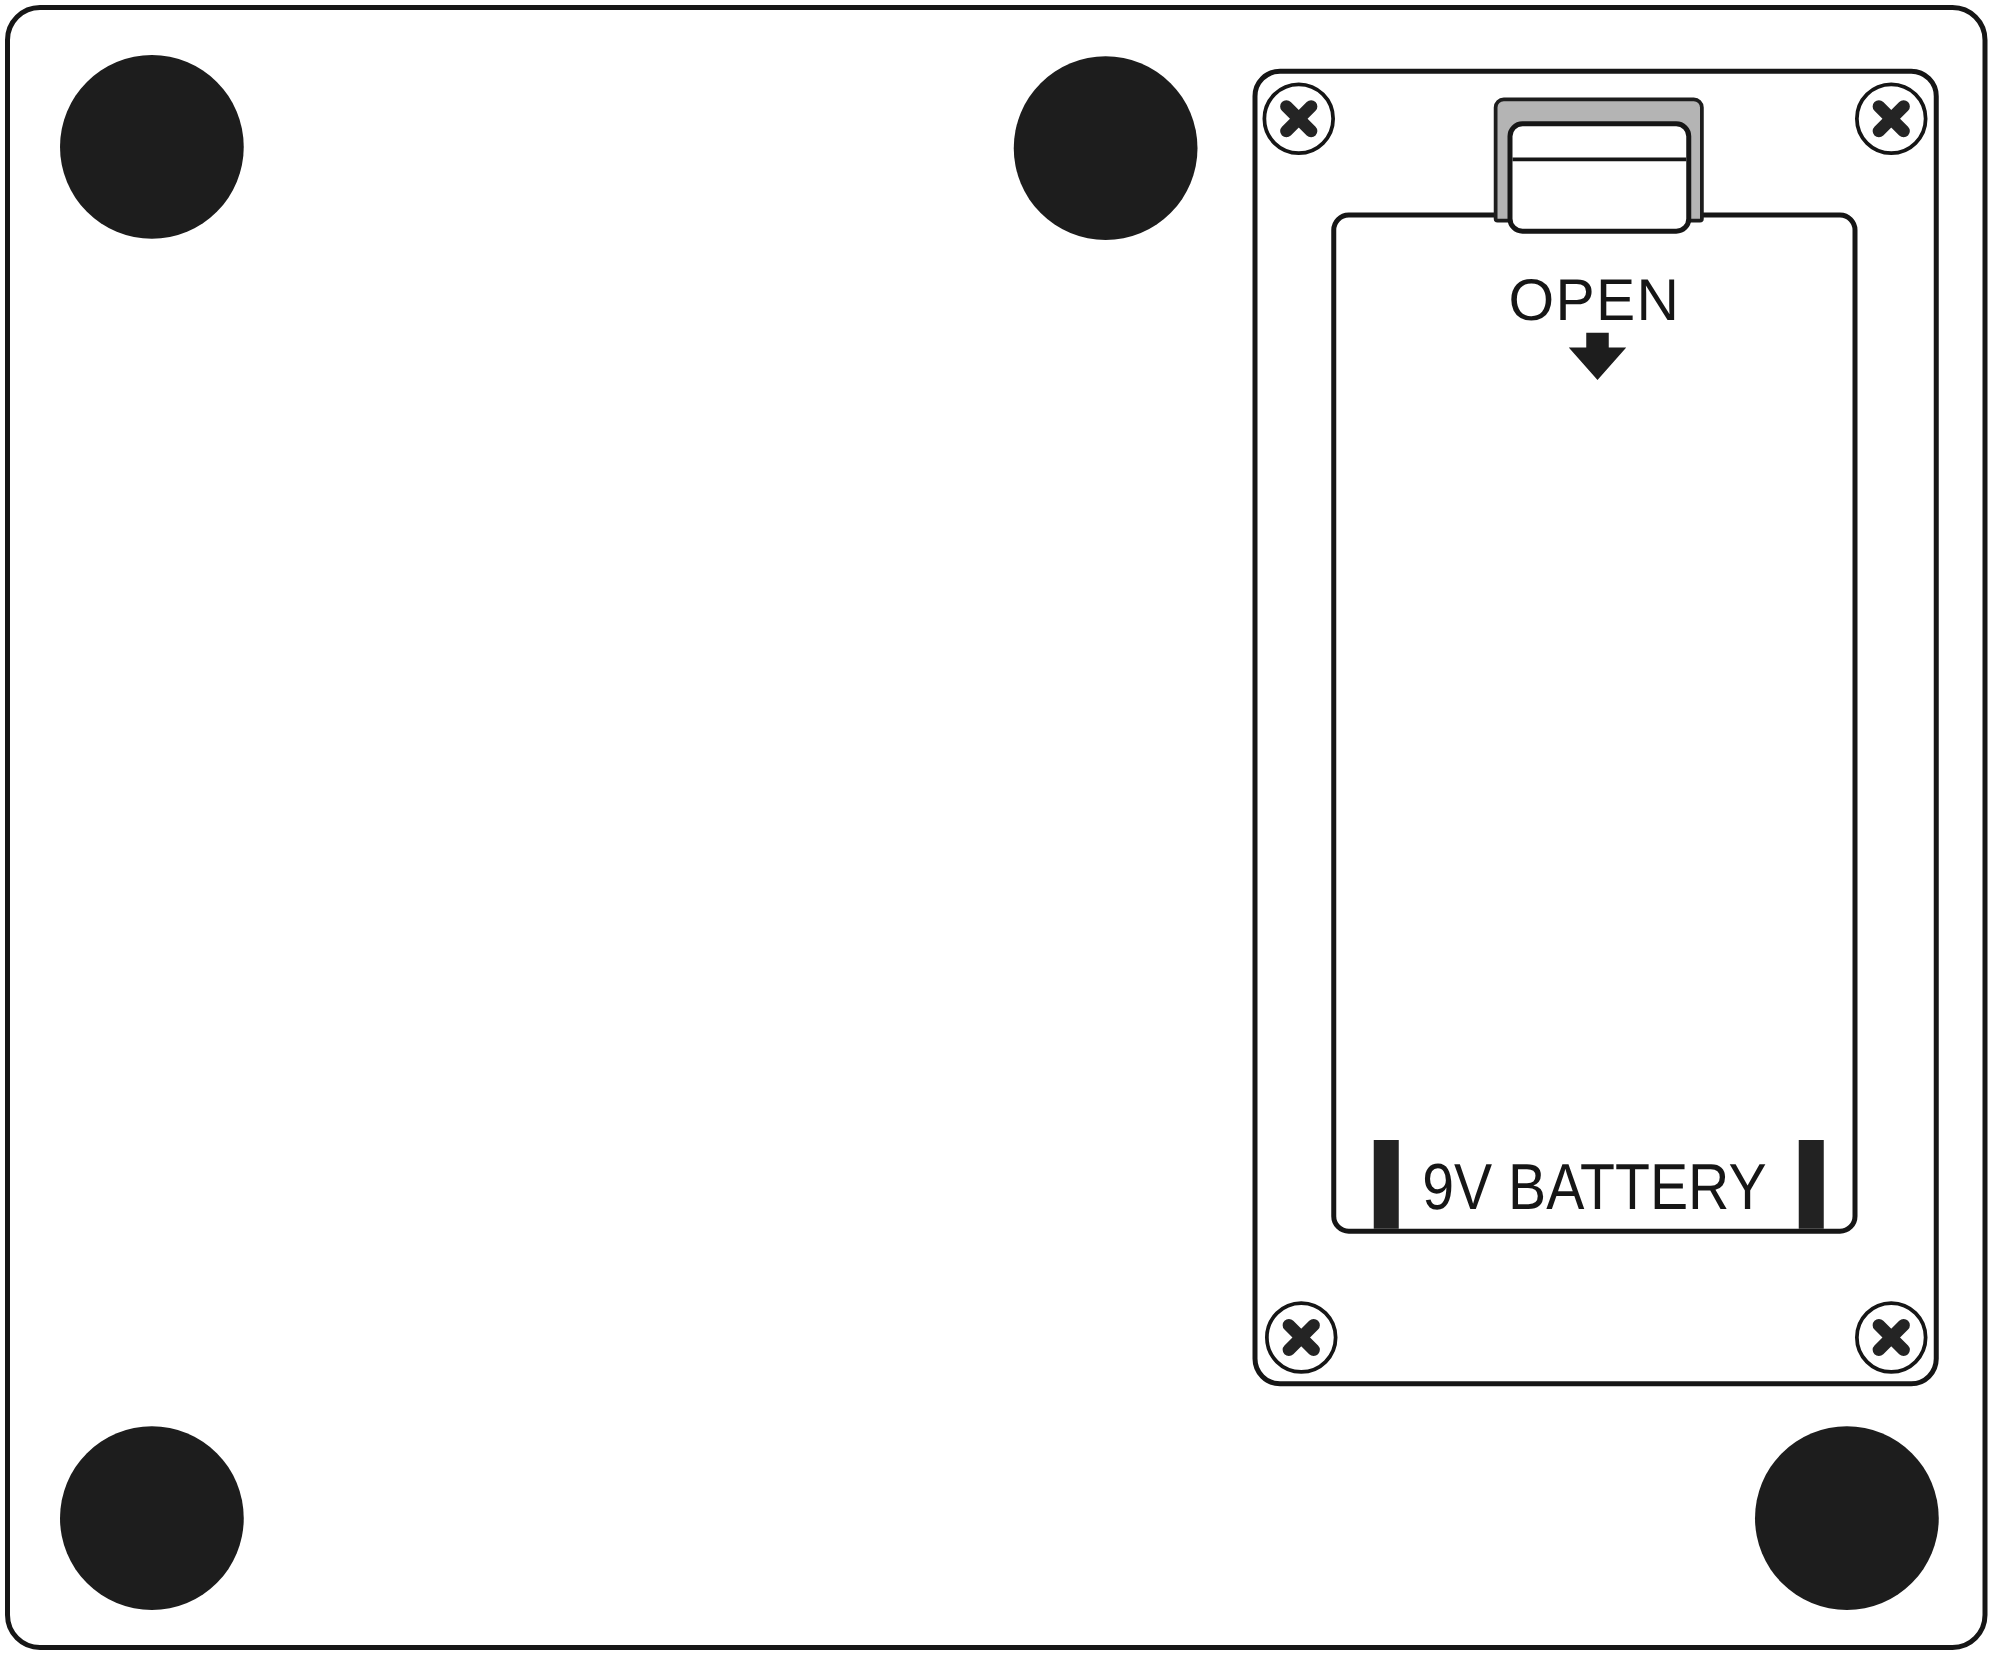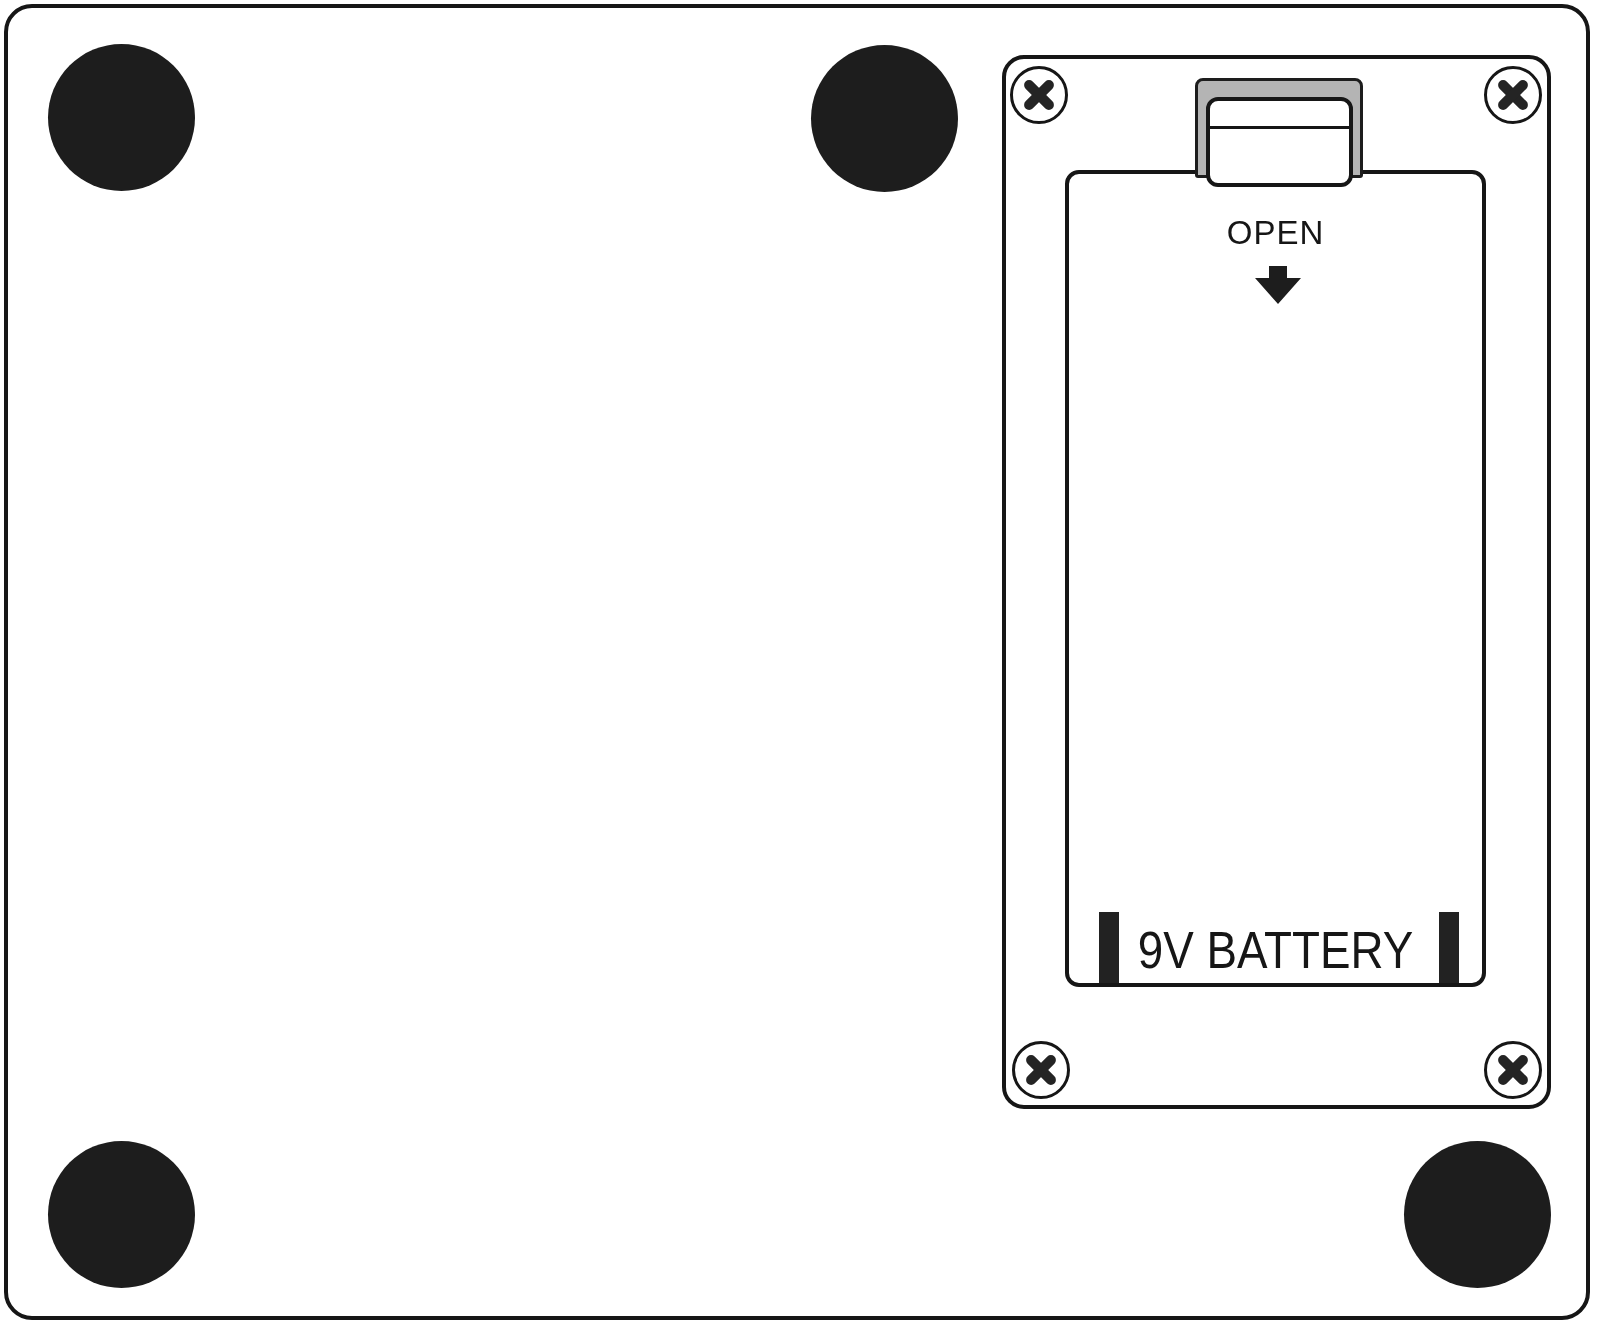--- a/index.html
+++ b/index.html
@@ -103,21 +103,21 @@
     border-radius: 14px;
     background: #ffffff;
     z-index: 1;
   }
 
   .open-label {
     position: absolute;
     left: 0; top: 42px;
     width: 100%;
     text-align: center;
-    font-size: 33px;
+    font-size: 47px;
     letter-spacing: 1px;
     line-height: 1;
     color: #161616;
   }
 
   .arrow-down {
     position: absolute;
     left: 186px; top: 92px;
     width: 46px; height: 38px;
   }

